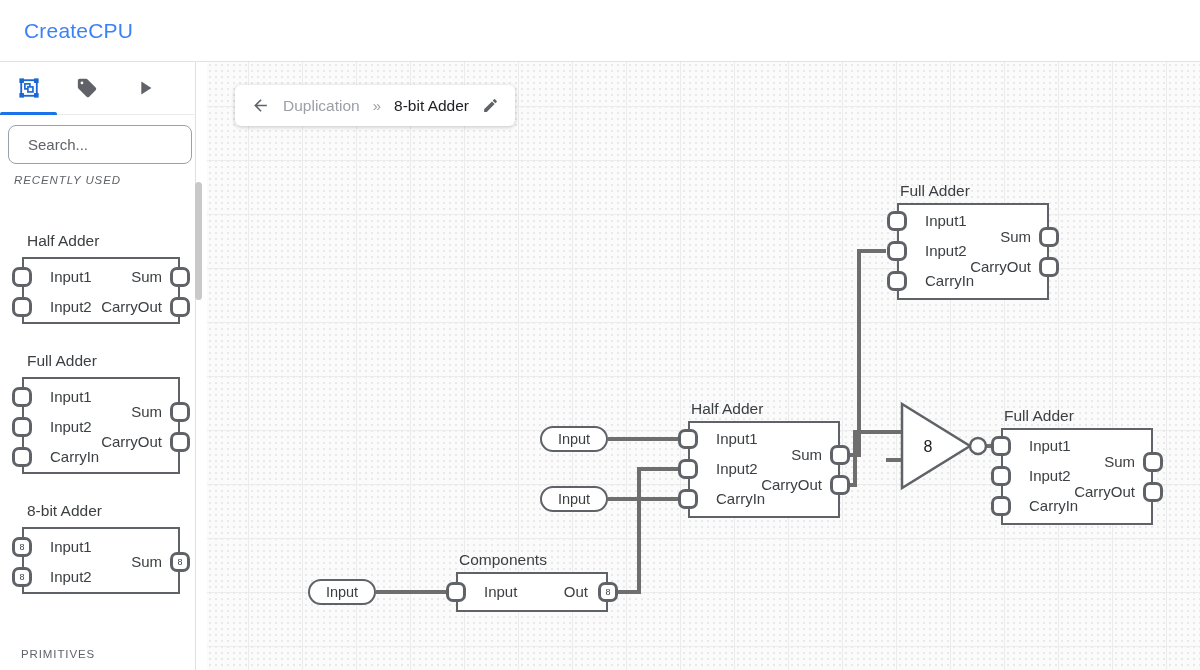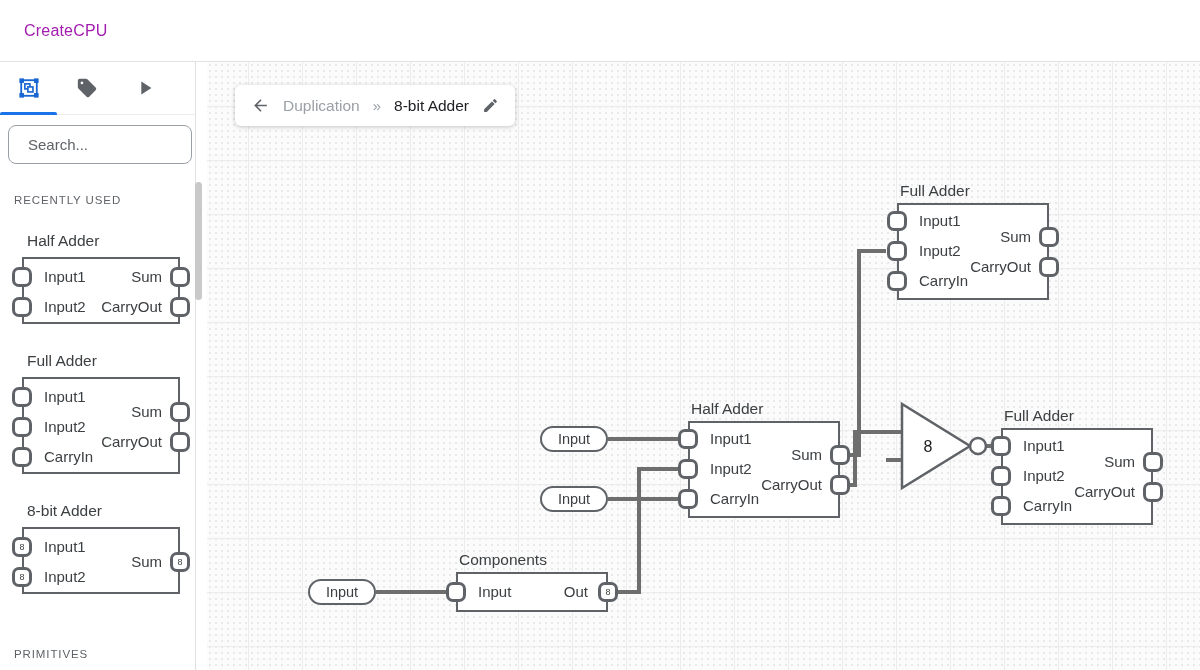--- a/index.html
+++ b/index.html
@@ -1,41 +1,41 @@
 <!DOCTYPE html>
 <html><head>
 <meta charset="utf-8">
 <style>
   * { box-sizing: border-box; margin: 0; padding: 0; }
   html,body { width:1200px; height:670px; overflow:hidden; font-family:"Liberation Sans",sans-serif; background:#fff; }
   .stage { position:absolute; left:0; top:0; width:1200px; height:670px; }
 
   
   .header { position:absolute; left:0; top:0; width:1200px; height:62px; background:#fff; border-bottom:1px solid #e2e2e2; display:flex; align-items:center; z-index:30; }
-  .header .title { margin-left:24px; font-size:16px; font-weight:500; color:#a21caf; letter-spacing:.2px; }
+  .header .title { margin-left:24px; font-size:21px; font-weight:500; color:#3b82f6; letter-spacing:.2px; }
 
   
   .sidebar { position:absolute; left:0; top:62px; width:196px; bottom:0; background:#fff; border-right:1px solid #e0e0e0; z-index:20; }
   .tabs { position:relative; height:53px; display:flex; border-bottom:1px solid #ececec; }
   .tab { width:58px; display:flex; align-items:center; justify-content:center; cursor:pointer; }
   .tab svg { width:22px; height:22px; }
   .tab-indicator { position:absolute; left:0; bottom:-1px; width:57px; height:3px; background:#1a73e8; border-radius:2px 2px 0 0; }
   .searchbox { position:absolute; left:8px; top:63px; width:184px; height:39px; border:1.5px solid #9aa0a6; border-radius:8px; background:#fff; display:flex; align-items:center; padding:0 10px; gap:9px; }
   .searchbox input { border:none; outline:none; flex:1; font-size:15px; font-family:"Liberation Sans",sans-serif; color:#3c4043; background:transparent; }
   .searchbox input::placeholder { color:#5f6368; opacity:1; }
   .section-label { position:absolute; left:14px; font-size:11.5px; letter-spacing:.9px; color:#5f6368; }
   .scrollthumb { position:absolute; left:195px; top:120px; width:7px; height:118px; border-radius:4px; background:#c9c9c9; }
 
   
   .node { position:absolute; background:#fff; border:2px solid #5f6368; }
   .node-title { position:absolute; top:-23px; left:1px; font-size:15.5px; color:#3c4043; white-space:nowrap; }
   .port { position:absolute; width:20px; height:20px; background:#fff; border:3px solid #5f6368; border-radius:7px; display:flex; align-items:center; justify-content:center; font-size:9px; color:#3c4043; }
   .port.pl { left:-12px; } .port.pr { right:-12px; }
   .plabel { position:absolute; font-size:15px; color:#3c4043; line-height:20px; white-space:nowrap; }
-  .plabel.left { left:20px; } .plabel.right { right:16px; text-align:center; }
+  .plabel.left { left:26px; } .plabel.right { right:16px; text-align:center; }
 
   
   .canvas { position:absolute; left:207px; top:62px; right:0; bottom:0; overflow:hidden;
     background-color:#fbfbfb;
     background-image:
       linear-gradient(#ececec 1px, transparent 1px),
       linear-gradient(90deg, #ececec 1px, transparent 1px),
       radial-gradient(#e9e9e9 1px, transparent 1.3px);
     background-size: 54px 54px, 54px 54px, 6px 6px;
     background-position: -13px -10px, -13px -10px, 0 0;
@@ -174,21 +174,21 @@
     </div>
 
     <div class="searchbox">
       <svg width="17" height="17" viewBox="0 0 24 24">
         <circle cx="10" cy="10" r="6" fill="none" stroke="#5f6368" stroke-width="2.2"></circle>
         <path d="M14.5 14.5 L20 20" stroke="#5f6368" stroke-width="2.2"></path>
       </svg>
       <input type="text" placeholder="Search..." style="">
     </div>
 
-    <div class="section-label" style="top:132px;">RECENTLY USED</div>
+    <div class="section-label" style="top:112px;font-style:italic;">RECENTLY USED</div>
 
     <div style="position:absolute; left:22px; top:170px; width:158px;">
       <div class="node-title" style="position:static; margin:0 0 7px 5px;">Half Adder</div>
       <div class="node" style="position:relative; width:158px; height:67px;">
         <div class="port pl" style="top:8px;"></div>
         <div class="port pl" style="top:38px;"></div>
         <div class="port pr" style="top:8px;"></div>
         <div class="port pr" style="top:38px;"></div>
         <div class="plabel left" style="top:8px;">Input1</div>
         <div class="plabel left" style="top:38px;">Input2</div>
@@ -218,21 +218,21 @@
       <div class="node" style="position:relative; width:158px; height:67px;">
         <div class="port pl" style="top:8px;">8</div>
         <div class="port pl" style="top:38px;">8</div>
         <div class="port pr" style="top:23px;">8</div>
         <div class="plabel left" style="top:8px;">Input1</div>
         <div class="plabel left" style="top:38px;">Input2</div>
         <div class="plabel right" style="top:23px;">Sum</div>
       </div>
     </div>
 
-    <div class="section-label" style="top:586px;">PRIMITIVES</div>
+    <div class="section-label" style="top:586px;margin-left:7px;">PRIMITIVES</div>
 
     <div class="scrollthumb"></div>
   </div>
 
   <div class="header">
     <div class="title">CreateCPU</div>
   </div>
 
 </div>
 

